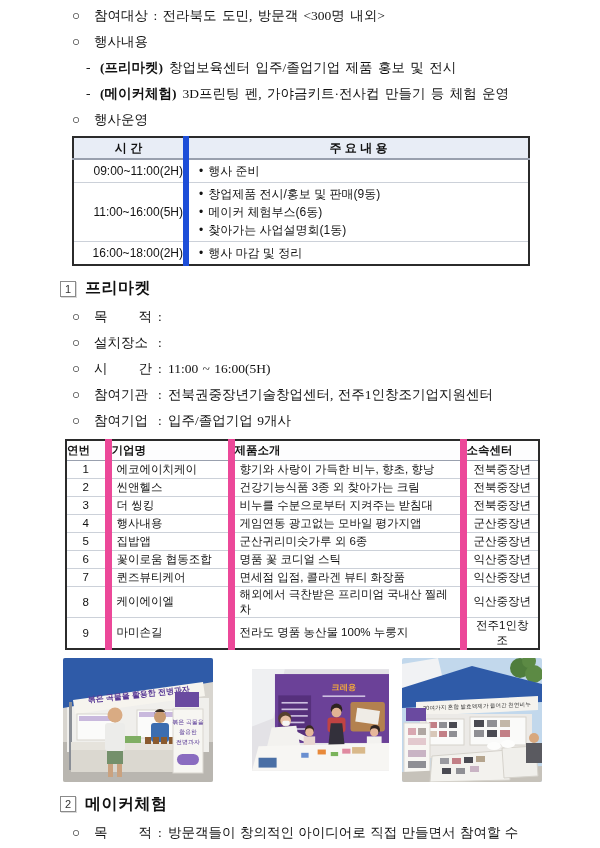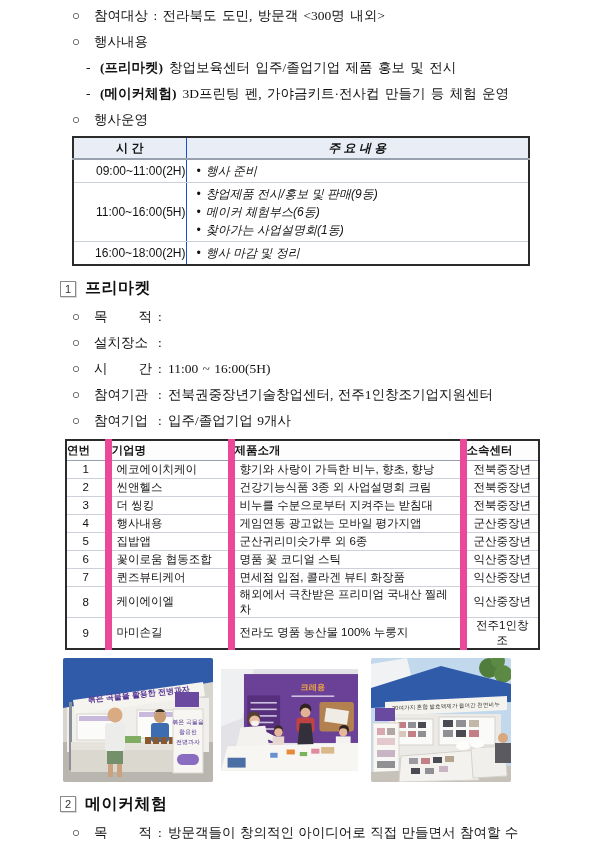--- a/index.html
+++ b/index.html
@@ -14,21 +14,21 @@
   .b-line .marker { flex:0 0 22px; }
   .b-line.dash { margin-left:86px; }
   .b-line.dash .marker { flex:0 0 14px; }
   .b-line .em { font-weight:bold; margin-right:6px; white-space:nowrap; }
   
   table { border-collapse:collapse; table-layout:fixed; }
   .t1 { margin:4px 0 0 72px; width:458px; border:2px solid #2b2b2b;
         font-family:"Liberation Sans","DejaVu Sans",sans-serif; font-size:12px; }
   .t1 th { background:#e8edf6; border-bottom:2px solid #99a0ae; font-weight:bold;
            height:22px; text-align:center; }
-  .t1 th + th, .t1 td + td { border-left:1px solid #1d4ed8;font-style:italic; }
+  .t1 th + th, .t1 td + td { border-left:6px solid #1d4ed8; }
   .t1 td { border-bottom:1px solid #ccd1d9; }
   .t1 tr:last-child td { border-bottom:none; }
   .t1 .time { width:113px; text-align:right; height:22px; }
   .t1 .content { padding:2px 4px 2px 10px; }
   .t1 .content ul { list-style:none; }
   .t1 .content li { line-height:18px; display:flex; }
   .t1 .dot, .t2 .dot { margin-right:5px; }
   
   .sec-head { margin:12px 0 0 60px; display:flex; align-items:center; gap:9px;
               font-family:"Liberation Sans","DejaVu Sans",sans-serif; }
@@ -48,21 +48,21 @@
   .t2 th { font-weight:bold; height:20px; text-align:left; border-bottom:1px solid #99a0ae; background:#fdfdfe; }
   .t2 th + th, .t2 td + td { border-left:7px solid #ec4899; }
   .t2 td { height:18px; border-bottom:1px solid #ccd1d9; padding:0 5px; text-align:center; }
   .t2 tr:last-child td { border-bottom:none; }
   .t2 td.l { text-align:left; }
   
   .photos { margin:8px 0 0 63px; display:flex; }
   .photo { height:124px; border-radius:2px; overflow:hidden; flex:0 0 auto; }
   .photo svg { display:block; width:100%; height:100%; }
   .ph1 { width:150px; margin-right:8px; }
-  .ph2 { width:137px; margin-right:13px; }
+  .ph2 { width:137px; margin-right:13px;margin-left:31px; }
   .ph3 { width:140px; }
 </style>
 </head>
 <body>
 
 <div class="page">
 
   <div class="intro">
     <div class="b-line">
       <span class="marker">○</span>
@@ -198,21 +198,21 @@
     <tbody>
       <tr>
         <td>1</td>
         <td class="l">에코에이치케이</td>
         <td class="l">향기와 사랑이 가득한 비누, 향초, 향낭</td>
         <td>전북중장년</td>
       </tr>
       <tr>
         <td>2</td>
         <td class="l">씬앤헬스</td>
-        <td class="l">건강기능식품 3종 외 사업설명회 크림</td>
+        <td class="l">건강기능식품 3종 외 찾아가는 크림</td>
         <td>전북중장년</td>
       </tr>
       <tr>
         <td>3</td>
         <td class="l">더 씽킹</td>
         <td class="l">비누를 수분으로부터 지켜주는 받침대</td>
         <td>전북중장년</td>
       </tr>
       <tr>
         <td>4</td>

